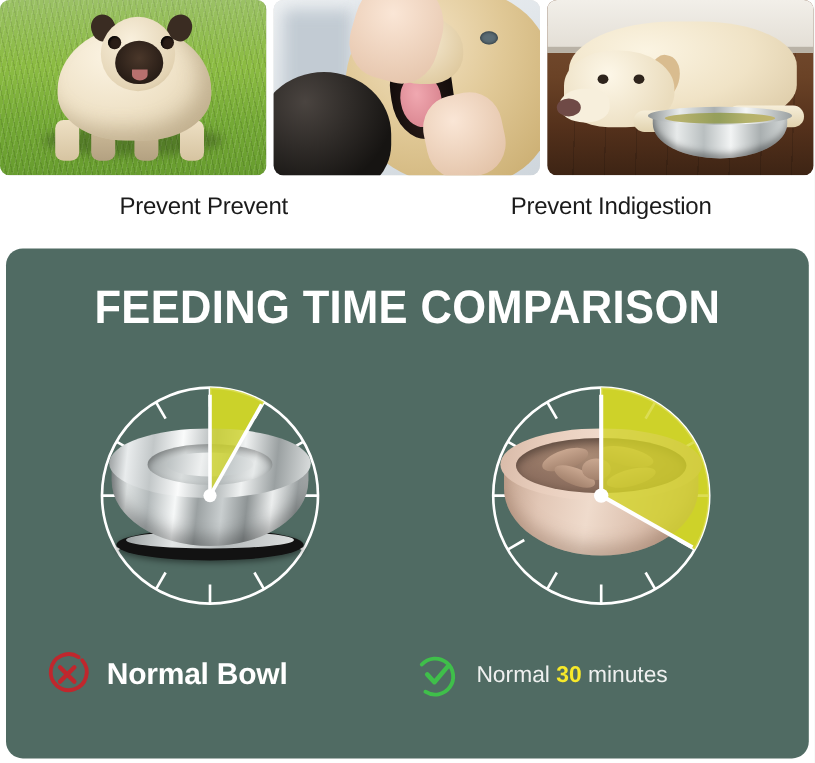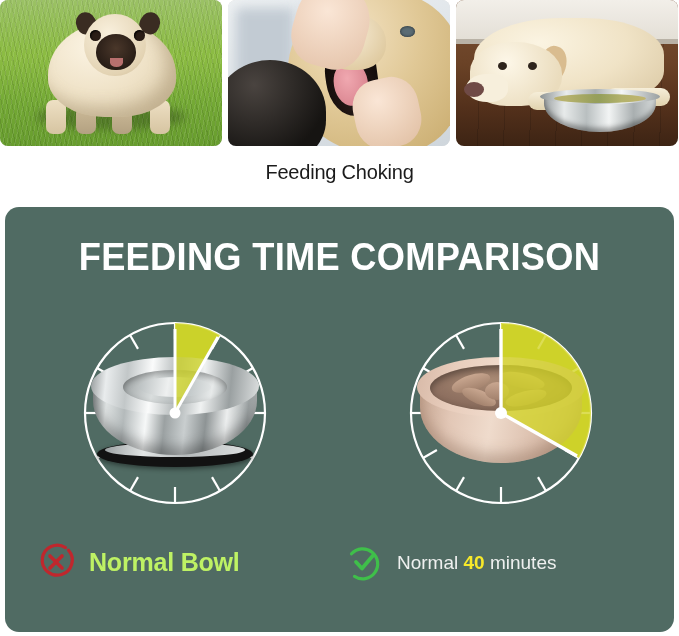--- a/index.html
+++ b/index.html
@@ -326,21 +326,21 @@
   }
   .legend.left  { left: 30px; }
   .legend.right { left: 338px; }
   .legend .badge {
     flex: 0 0 auto;
     width: 42px; height: 42px;
     margin-right: 12px;
   }
   .legend .texts { flex: 1 1 auto; }
   .legend .title {
-    color: #bef264;
+    color: #ffffff;
     font-size: 25px;
     font-weight: bold;
     line-height: 29px;
     letter-spacing: -0.2px;
   }
   .legend .sub {
     color: #eef0ef;
     font-size: 19px;
     line-height: 24px;
     margin-top: 1px;
@@ -405,21 +405,22 @@
       <div class="lab-eye e2"></div>
       <div class="lab-paw p1"></div>
       <div class="steel-bowl">
         <div class="bowl-food"></div>
       </div>
     </div>
   </div>
 </div>
 
 <div class="photo-caption-row">
-  <div class="photo-caption">Feeding Choking</div>
+  <div class="photo-caption">Prevent Prevent</div>
+  <div class="photo-caption">Prevent Indigestion</div>
 </div>
 
 <div class="panel">
 
   <div class="panel-title">FEEDING TIME COMPARISON</div>
 
   <div class="clock left">
     <svg width="200" height="200" viewBox="0 0 200 200">
 
       <path d="M100,100 L100,10 A90,90 0 0,1 145,22.06 Z" fill="#b9c828"></path>
@@ -513,17 +514,17 @@
   </div>
 
   <div class="legend right">
     <div class="badge">
       <svg width="42" height="42" viewBox="0 0 42 42">
         <path d="M8.5,12.8 A15,15 0 1,1 11.5,35.4" fill="none" stroke="#3fbf4a" stroke-width="3.2" stroke-linecap="round"></path>
         <polyline points="13,21 19,27.5 30,14.5" fill="none" stroke="#3fbf4a" stroke-width="3.8" stroke-linecap="round" stroke-linejoin="round"></polyline>
       </svg>
     </div>
     <div class="texts">
-      <div class="sub"><span>Normal </span><span class="hl">40</span><span> minutes</span></div>
+      <div class="sub"><span>Normal </span><span class="hl">30</span><span> minutes</span></div>
     </div>
   </div>
 
 </div>
 
 </body></html>

